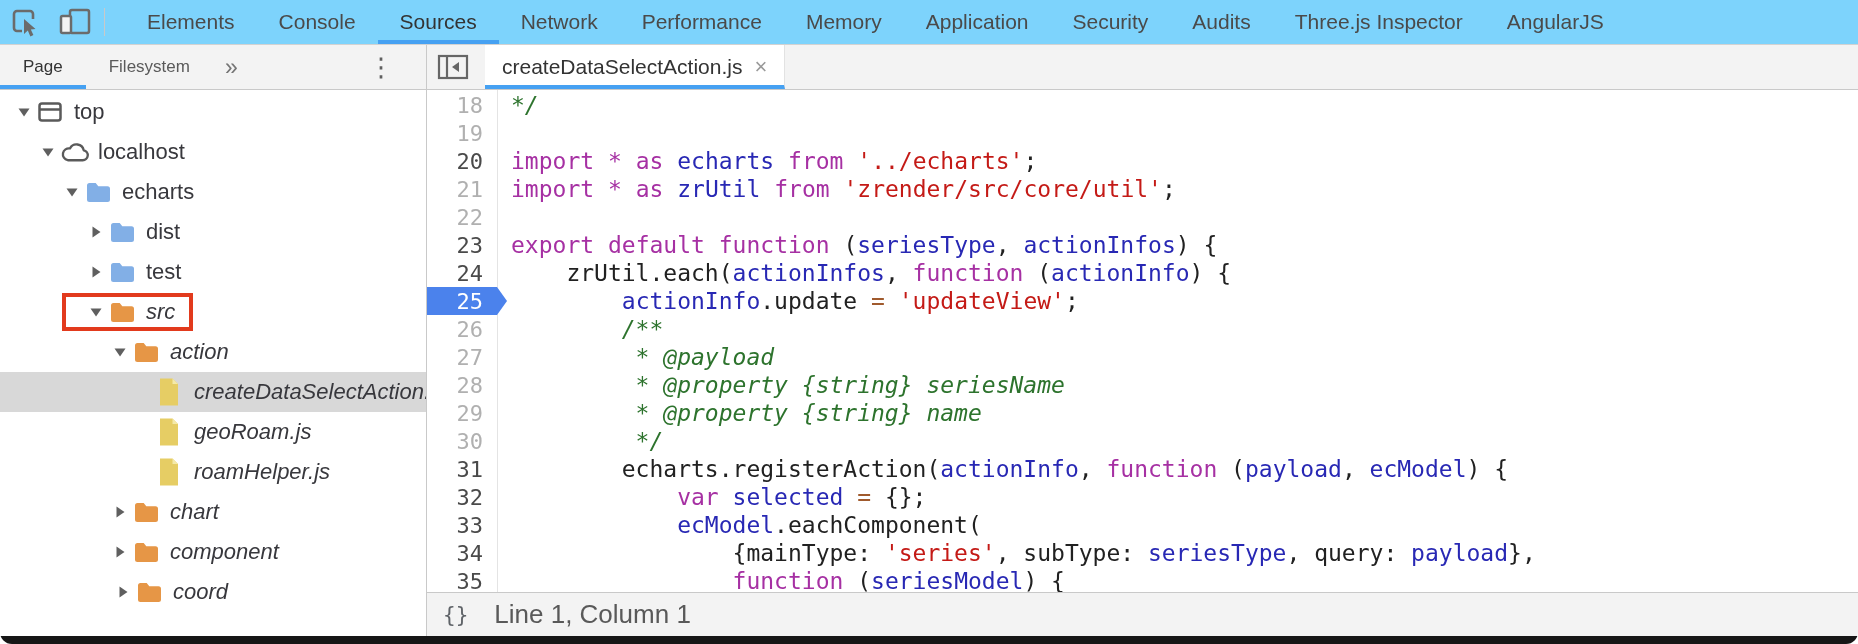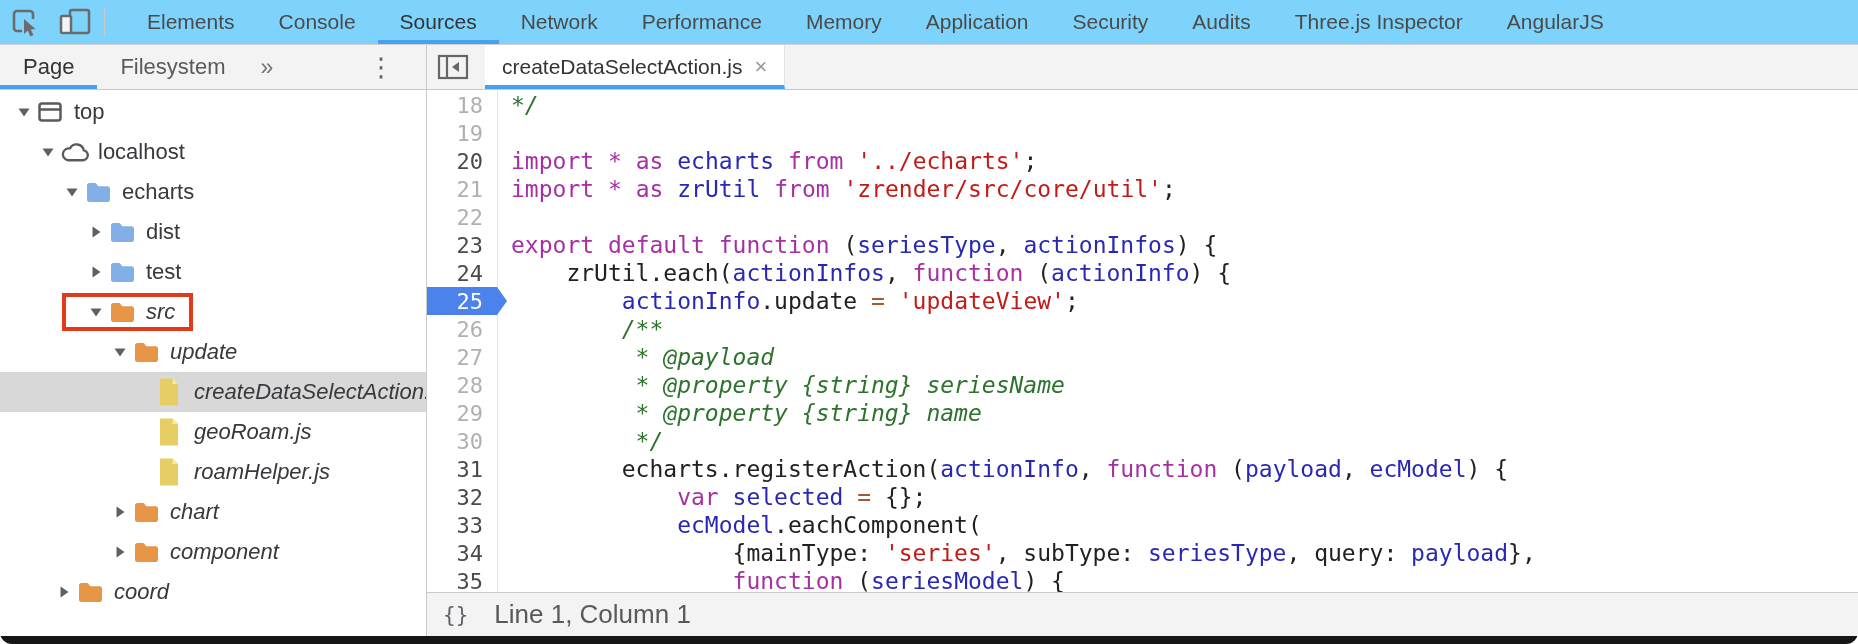--- a/index.html
+++ b/index.html
@@ -19,21 +19,21 @@
   .main-tabs{display:flex;align-items:stretch;margin-left:20px;}
   .mtab{display:flex;align-items:center;padding:4px 22px 0 22px;font-size:21px;color:#4a4a4a;
     border-bottom:4px solid transparent;box-sizing:border-box;white-space:nowrap;cursor:default;}
   .mtab.active{border-bottom-color:var(--accent);color:#333;}
   
   .body{flex:1;display:flex;min-height:0;}
   
   .sidebar{width:427px;flex:none;border-right:1px solid #c9c9c9;display:flex;flex-direction:column;background:#fff;box-sizing:border-box;}
   .nav-header{height:45px;flex:none;background:#f3f3f3;border-bottom:1px solid #c9c9c9;
     display:flex;align-items:stretch;box-sizing:border-box;}
-  .nav-tab{display:flex;align-items:center;padding:3px 23px 0 23px;font-size:22px;color:#5a5a5a;
+  .nav-tab{display:flex;align-items:center;padding:3px 23px 0 23px;font-size:17px;color:#5a5a5a;
     border-bottom:4px solid transparent;box-sizing:border-box;}
   .nav-tab.active{border-bottom-color:var(--accent);color:#333;}
   .nav-more{display:flex;align-items:center;font-size:23px;color:#757575;padding:0 12px;}
   .nav-dots{margin-left:auto;margin-right:26px;display:flex;align-items:center;font-size:26px;color:#5f5f5f;background:none;border:none;}
   .tree{flex:1;overflow:hidden;padding-top:2px;}
   .trow{height:40px;display:flex;align-items:center;white-space:nowrap;overflow:hidden;
     font-size:22px;color:#38383d;box-sizing:border-box;}
   .trow.selected{background:#d8d8d8;}
   .t-arrow{width:22px;flex:none;display:flex;justify-content:center;align-items:center;}
   .t-icon{width:29px;flex:none;display:flex;align-items:center;margin-left:2px;}
@@ -220,21 +220,21 @@
               <span class="t-arrow">
                 <svg width="14" height="14" viewBox="0 0 14 14">
                   <path d="M1.5 3.5 h11 L7 11.5 z" fill="#5f5f5f"></path>
                 </svg>
               </span>
               <span class="t-icon">
                 <svg width="27" height="23" viewBox="0 0 27 23">
                   <path d="M2 4.5 A2.5 2.5 0 0 1 4.5 2 h6.2 l2.6 3.2 h9.2 A2.5 2.5 0 0 1 25 7.7 V18.5 A2.5 2.5 0 0 1 22.5 21 h-18 A2.5 2.5 0 0 1 2 18.5 z" fill="#e69646"></path>
                 </svg>
               </span>
-              <span class="t-label italic">update</span>
+              <span class="t-label italic">action</span>
             </span>
           </div>
           <div class="trow selected" style="padding-left: 133px;">
             <span style="display: flex; align-items: center;">
               <span class="t-arrow"></span>
               <span class="t-icon">
                 <svg width="24" height="30" viewBox="0 0 24 30">
                   <path d="M3 1.5 h12.5 L21 7 v21.5 H3 z" fill="#e6cd64"></path>
                   <path d="M15.5 1.5 L21 7 h-5.5 z" fill="#f4e9a8"></path>
                 </svg>
@@ -289,21 +289,21 @@
                 </svg>
               </span>
               <span class="t-icon">
                 <svg width="27" height="23" viewBox="0 0 27 23">
                   <path d="M2 4.5 A2.5 2.5 0 0 1 4.5 2 h6.2 l2.6 3.2 h9.2 A2.5 2.5 0 0 1 25 7.7 V18.5 A2.5 2.5 0 0 1 22.5 21 h-18 A2.5 2.5 0 0 1 2 18.5 z" fill="#e69646"></path>
                 </svg>
               </span>
               <span class="t-label italic">component</span>
             </span>
           </div>
-          <div class="trow" style="padding-left: 53px;">
+          <div class="trow" style="padding-left: 112px;">
             <span style="display: flex; align-items: center;">
               <span class="t-arrow">
                 <svg width="14" height="14" viewBox="0 0 14 14">
                   <path d="M3.5 1.5 L11.5 7 L3.5 12.5 z" fill="#5f5f5f"></path>
                 </svg>
               </span>
               <span class="t-icon">
                 <svg width="27" height="23" viewBox="0 0 27 23">
                   <path d="M2 4.5 A2.5 2.5 0 0 1 4.5 2 h6.2 l2.6 3.2 h9.2 A2.5 2.5 0 0 1 25 7.7 V18.5 A2.5 2.5 0 0 1 22.5 21 h-18 A2.5 2.5 0 0 1 2 18.5 z" fill="#e69646"></path>
                 </svg>

